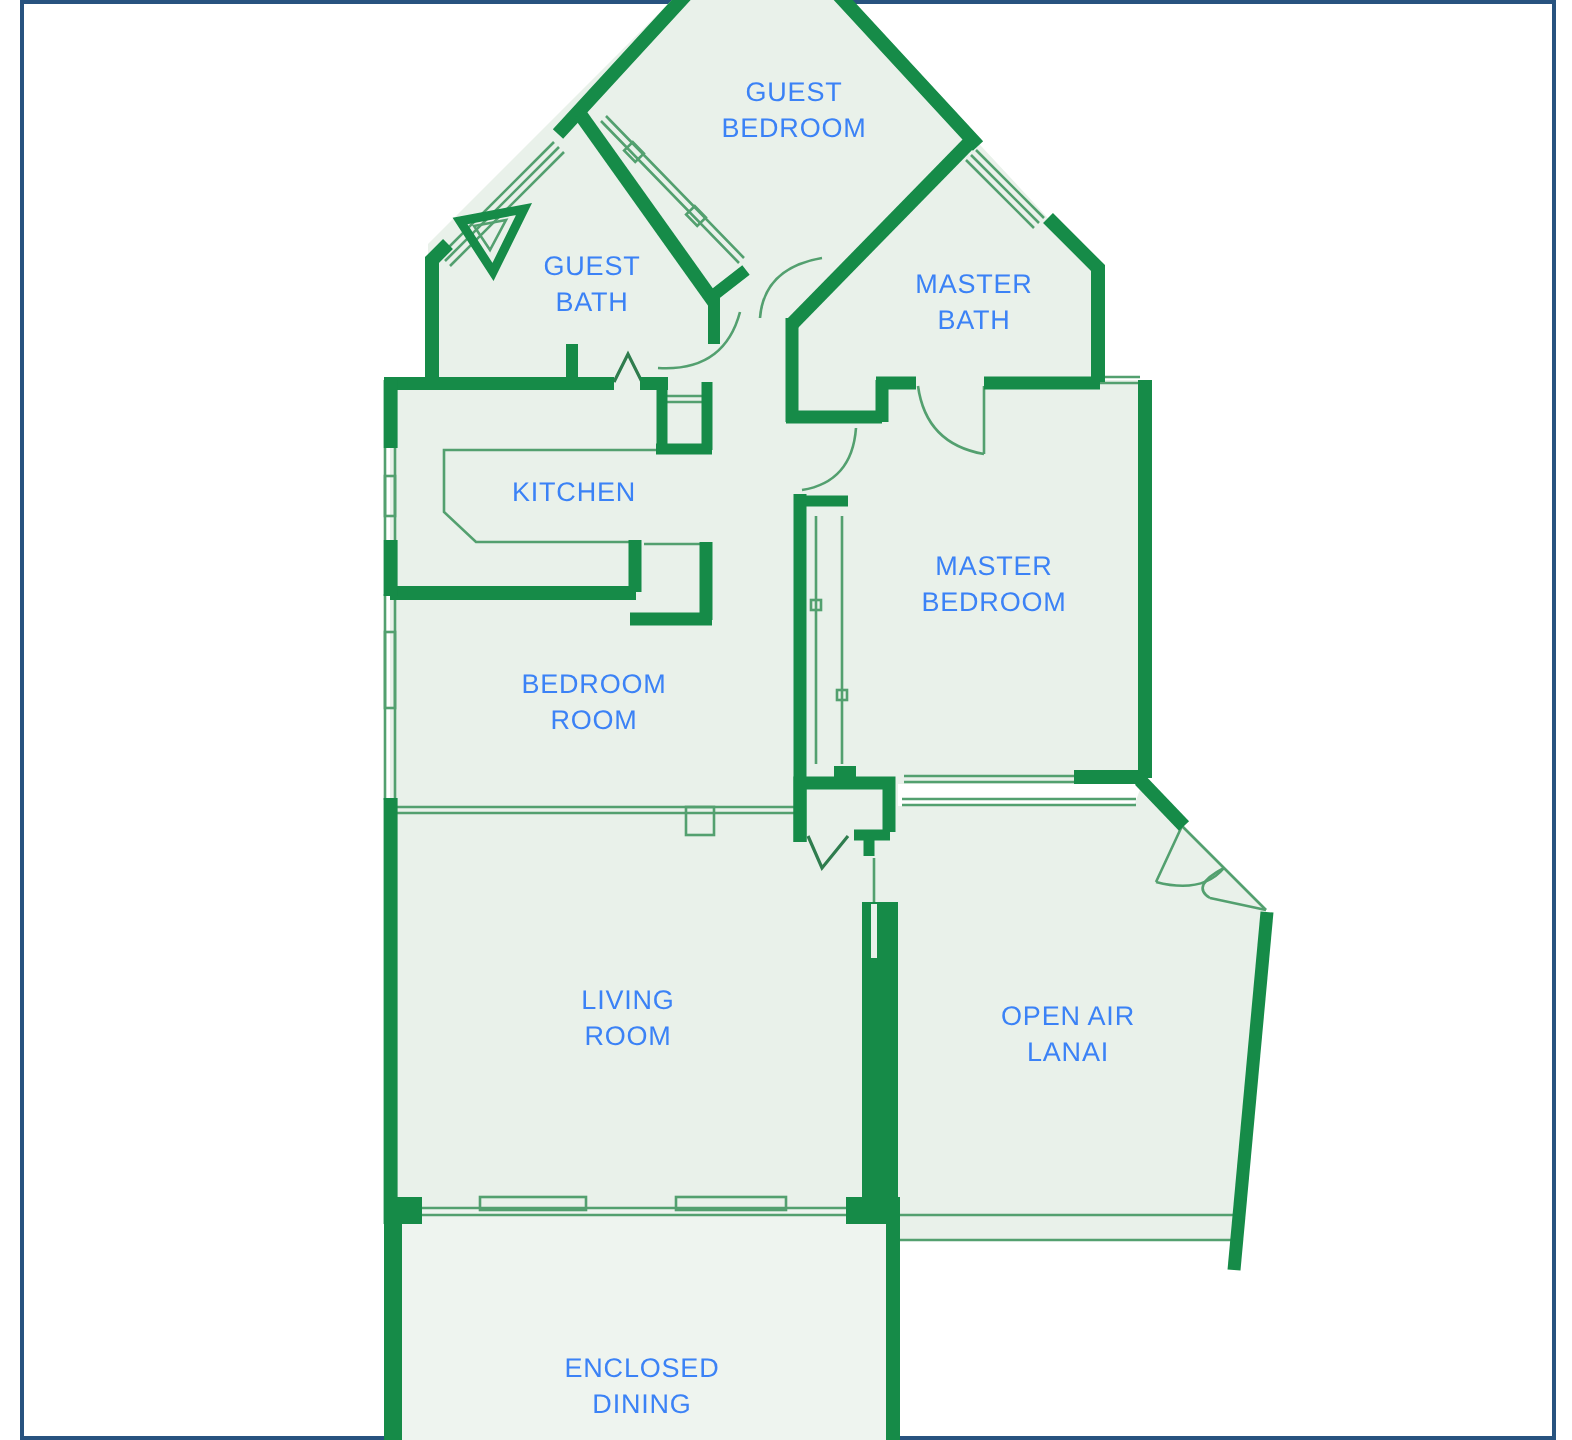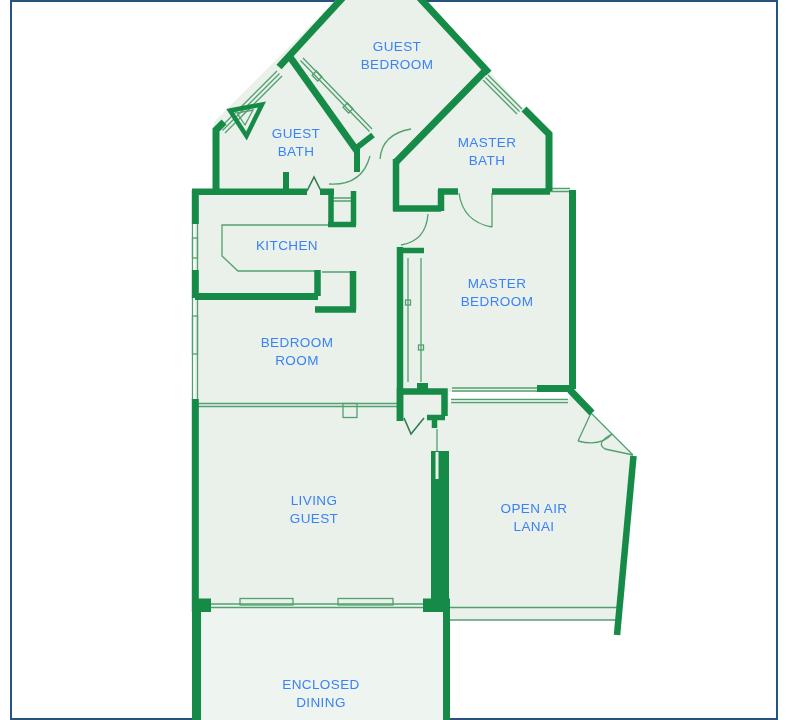--- a/index.html
+++ b/index.html
@@ -131,17 +131,17 @@
 <div class="room-label" style="left:296px;top:142px">GUEST
 BATH</div>
 <div class="room-label" style="left:487px;top:151px">MASTER
 BATH</div>
 <div class="room-label" style="left:287px;top:246px">KITCHEN</div>
 <div class="room-label" style="left:497px;top:292px">MASTER
 BEDROOM</div>
 <div class="room-label" style="left:297px;top:351px">BEDROOM
 ROOM</div>
 <div class="room-label" style="left:314px;top:509px">LIVING
-GUEST</div>
+ROOM</div>
 <div class="room-label" style="left:534px;top:517px">OPEN AIR
 LANAI</div>
 <div class="room-label" style="left:321px;top:693px">ENCLOSED
 DINING</div>
 
 </body></html>

